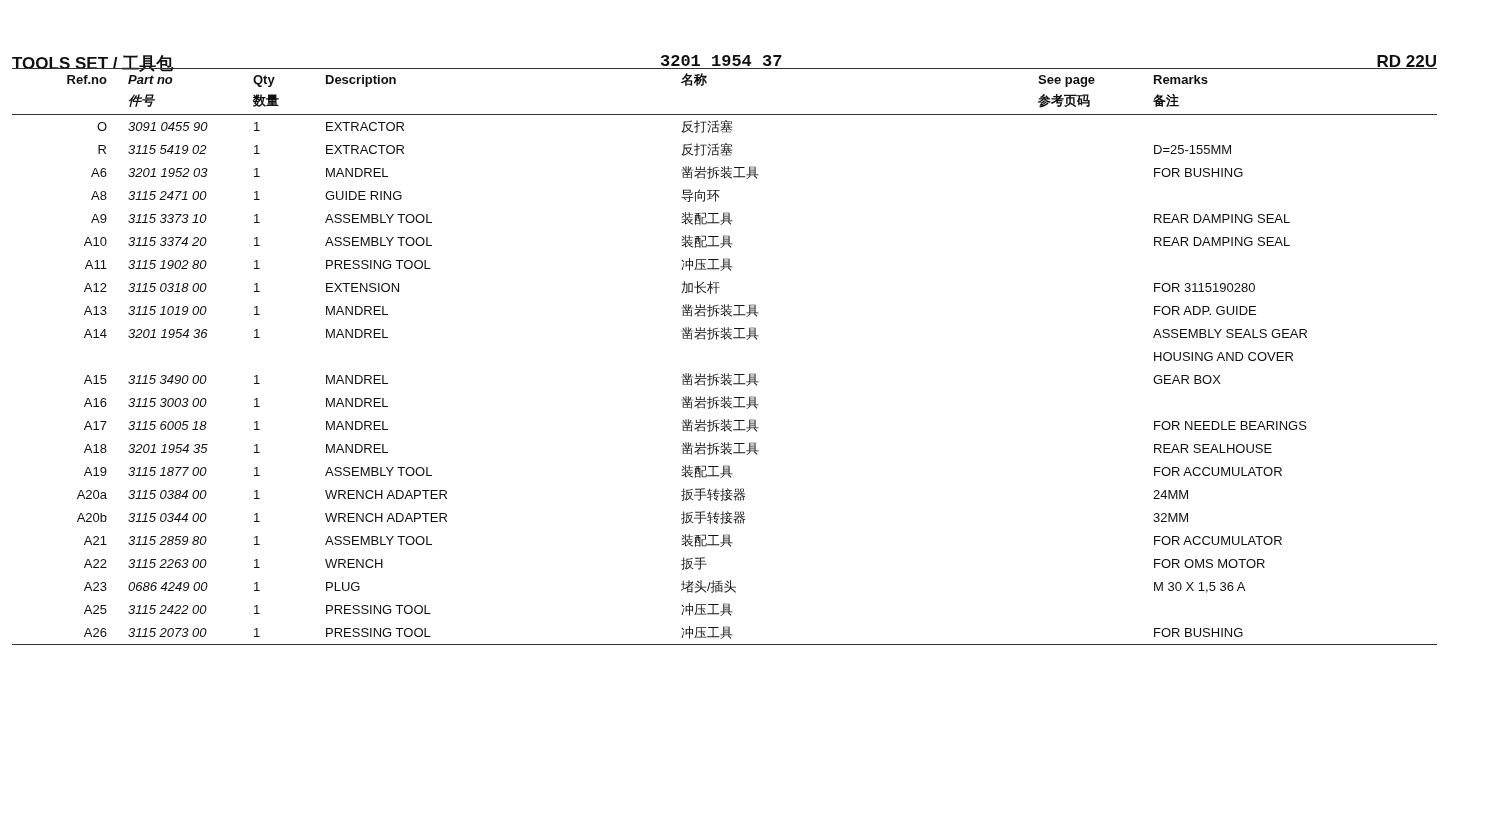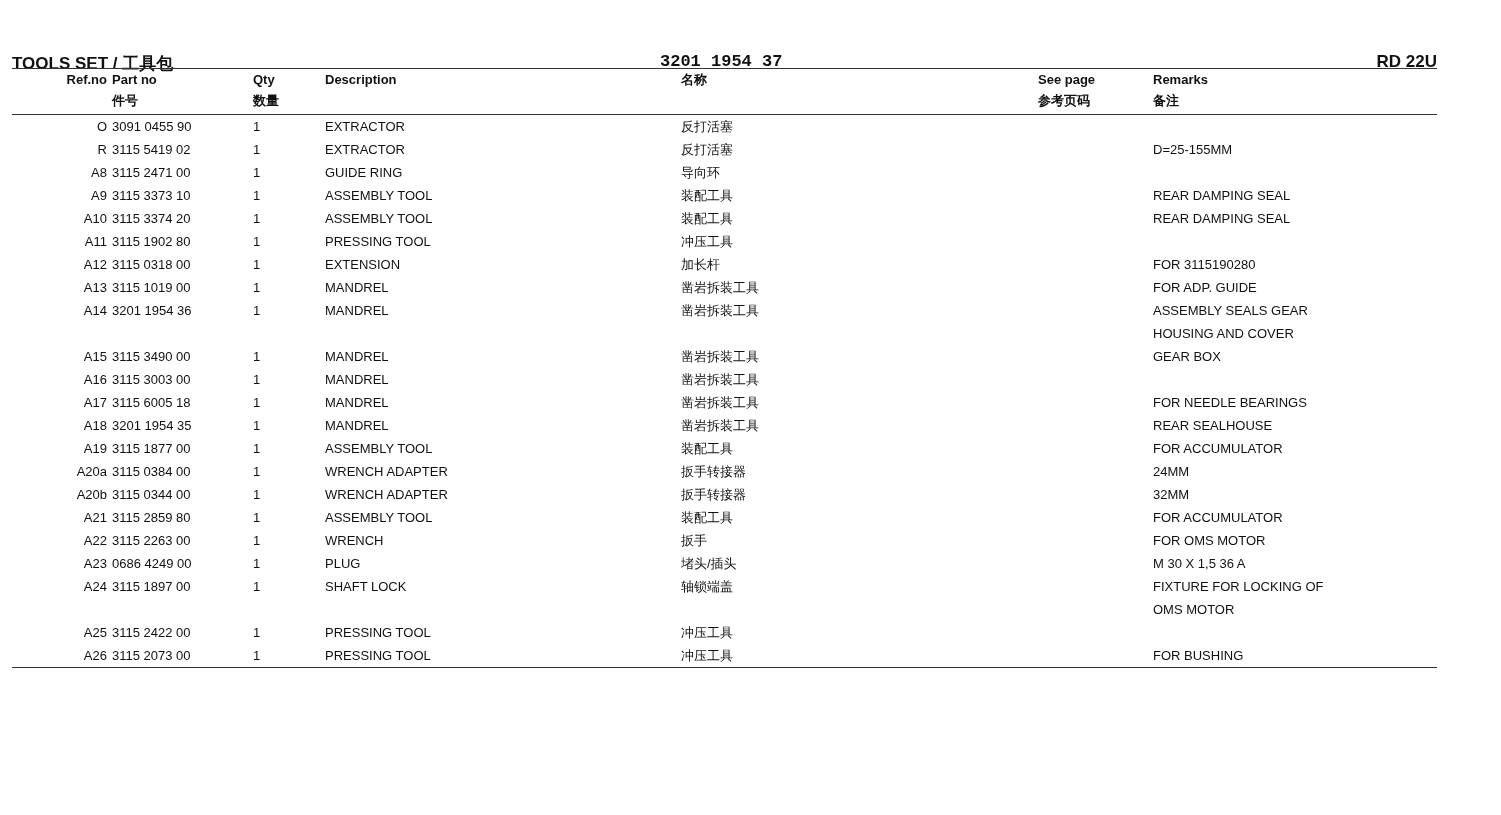--- a/index.html
+++ b/index.html
@@ -16,21 +16,21 @@
   th.c-ref { text-align:right; }
   .c-ref-inner { padding-right:5px; display:block; }
   .c-part { width:141px; padding-left:0; }
   .c-part span, .c-qty span, .c-desc span, .c-cn span, .c-page span, .c-rem span { display:block; }
   .c-part span { padding-left:0; }
   .c-qty { width:72px; }
   .c-desc { width:356px; }
   .c-cn { width:357px; }
   .c-page { width:115px; }
   .c-rem { }
-  td.c-part span, th.c-part span { margin-left:0; }
+  td.c-part span, th.c-part span { margin-left:16px;font-style:italic; }
 </style>
 </head>
 <body>
 
 <div class="hdr hdr-left">TOOLS SET / 工具包</div>
 <div class="hdr hdr-center">3201 1954 37</div>
 <div class="hdr hdr-right">RD 22U</div>
 
 <table>
   <thead>
@@ -75,20 +75,29 @@
       <tr>
         <td class="c-ref"><span class="c-ref-inner">R</span></td>
         <td class="c-part"><span>3115 5419 02</span></td>
         <td class="c-qty"><span>1</span></td>
         <td class="c-desc"><span>EXTRACTOR</span></td>
         <td class="c-cn"><span>反打活塞</span></td>
         <td class="c-page"><span></span></td>
         <td class="c-rem"><span>D=25-155MM</span></td>
       </tr>
       <tr>
+        <td class="c-ref"><span class="c-ref-inner">A6</span></td>
+        <td class="c-part"><span>3201 1952 03</span></td>
+        <td class="c-qty"><span>1</span></td>
+        <td class="c-desc"><span>MANDREL</span></td>
+        <td class="c-cn"><span>凿岩拆装工具</span></td>
+        <td class="c-page"><span></span></td>
+        <td class="c-rem"><span>FOR BUSHING</span></td>
+      </tr>
+      <tr>
         <td class="c-ref"><span class="c-ref-inner">A8</span></td>
         <td class="c-part"><span>3115 2471 00</span></td>
         <td class="c-qty"><span>1</span></td>
         <td class="c-desc"><span>GUIDE RING</span></td>
         <td class="c-cn"><span>导向环</span></td>
         <td class="c-page"><span></span></td>
         <td class="c-rem"><span></span></td>
       </tr>
       <tr>
         <td class="c-ref"><span class="c-ref-inner">A9</span></td>
@@ -227,30 +236,20 @@
         <td class="c-rem"><span>FOR OMS MOTOR</span></td>
       </tr>
       <tr>
         <td class="c-ref"><span class="c-ref-inner">A23</span></td>
         <td class="c-part"><span>0686 4249 00</span></td>
         <td class="c-qty"><span>1</span></td>
         <td class="c-desc"><span>PLUG</span></td>
         <td class="c-cn"><span>堵头/插头</span></td>
         <td class="c-page"><span></span></td>
         <td class="c-rem"><span>M 30 X 1,5 36 A</span></td>
-      </tr>
-      <tr>
-        <td class="c-ref"><span class="c-ref-inner">A24</span></td>
-        <td class="c-part"><span>3115 1897 00</span></td>
-        <td class="c-qty"><span>1</span></td>
-        <td class="c-desc"><span>SHAFT LOCK</span></td>
-        <td class="c-cn"><span>轴锁端盖</span></td>
-        <td class="c-page"><span></span></td>
-        <td class="c-rem"><span>FIXTURE FOR LOCKING OF
-OMS MOTOR</span></td>
       </tr>
       <tr>
         <td class="c-ref"><span class="c-ref-inner">A25</span></td>
         <td class="c-part"><span>3115 2422 00</span></td>
         <td class="c-qty"><span>1</span></td>
         <td class="c-desc"><span>PRESSING TOOL</span></td>
         <td class="c-cn"><span>冲压工具</span></td>
         <td class="c-page"><span></span></td>
         <td class="c-rem"><span></span></td>
       </tr>

